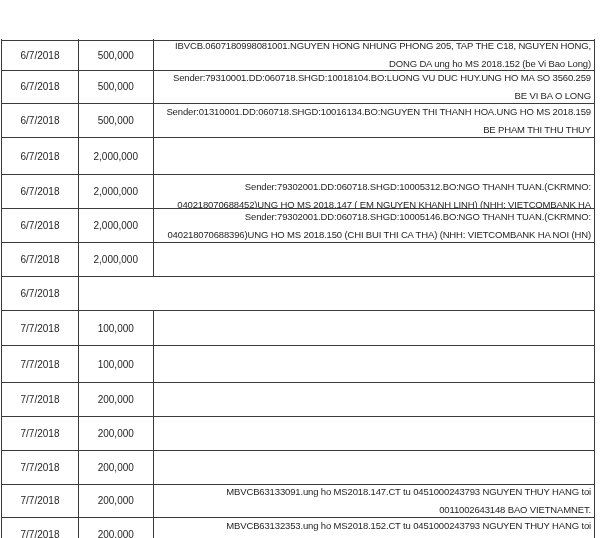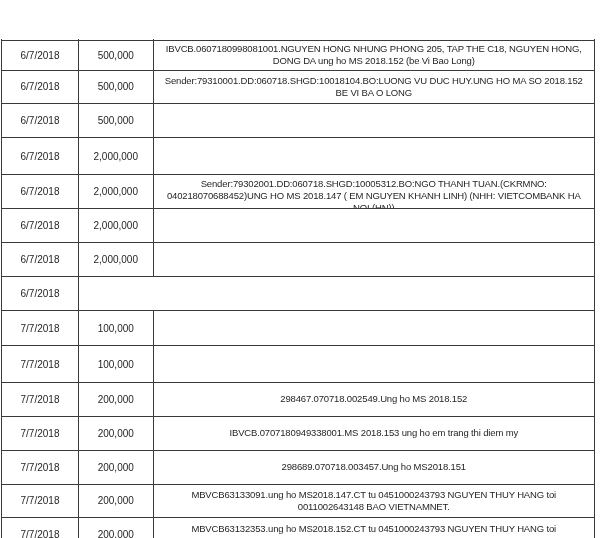--- a/index.html
+++ b/index.html
@@ -50,22 +50,23 @@
     font-size:10px;
   }
   .c-desc{
     flex:1 1 auto;
     font-size:9.5px;
     letter-spacing:-0.15px;
     padding:0 3px;
   }
   .desc{
     white-space:pre-line;
-    line-height:12px;
+    line-height:18px;
     width:100%;
+    text-align:right;
   }
   
   .cell.clipcell{align-items:flex-start;}
   .cell.clipcell .desc{margin-top:2.5px;}
 </style>
 </head>
 <body>
 
 <div class="table">
   <div class="row sliver-top">
@@ -87,30 +88,34 @@
     </div>
   </div>
     <div class="row data-row">
     <div class="cell c-date">
       <span class="txt">6/7/2018</span>
     </div>
     <div class="cell c-amt">
       <span class="txt">500,000</span>
     </div>
     <div class="cell c-desc">
-      <span class="desc txt">Sender:79310001.DD:060718.SHGD:10018104.BO:LUONG VU DUC HUY.UNG HO MA SO 2018.152
+      <span class="desc txt">Sender:79310001.DD:060718.SHGD:10018104.BO:LUONG VU DUC HUY.UNG HO MA SO 3560.259
 BE VI BA O LONG</span>
     </div>
   </div>
     <div class="row data-row">
     <div class="cell c-date">
       <span class="txt">6/7/2018</span>
     </div>
     <div class="cell c-amt">
       <span class="txt">500,000</span>
+    </div>
+    <div class="cell c-desc">
+      <span class="desc txt">Sender:01310001.DD:060718.SHGD:10016134.BO:NGUYEN THI THANH HOA.UNG HO MS 2018.159
+BE PHAM THI THU THUY</span>
     </div>
   </div>
     <div class="row data-row">
     <div class="cell c-date">
       <span class="txt">6/7/2018</span>
     </div>
     <div class="cell c-amt">
       <span class="txt">2,000,000</span>
     </div>
   </div>
@@ -127,20 +132,24 @@
 NOI (HN))</span>
     </div>
   </div>
     <div class="row data-row">
     <div class="cell c-date">
       <span class="txt">6/7/2018</span>
     </div>
     <div class="cell c-amt">
       <span class="txt">2,000,000</span>
     </div>
+    <div class="cell c-desc">
+      <span class="desc txt">Sender:79302001.DD:060718.SHGD:10005146.BO:NGO THANH TUAN.(CKRMNO:
+040218070688396)UNG HO MS 2018.150 (CHI BUI THI CA THA) (NHH: VIETCOMBANK HA NOI (HN)</span>
+    </div>
   </div>
     <div class="row data-row">
     <div class="cell c-date">
       <span class="txt">6/7/2018</span>
     </div>
     <div class="cell c-amt">
       <span class="txt">2,000,000</span>
     </div>
   </div>
     <div class="row data-row">
@@ -164,44 +173,35 @@
       <span class="txt">100,000</span>
     </div>
   </div>
     <div class="row data-row">
     <div class="cell c-date">
       <span class="txt">7/7/2018</span>
     </div>
     <div class="cell c-amt">
       <span class="txt">200,000</span>
     </div>
-    <div class="cell c-desc">
-      <span class="desc txt">298467.070718.002549.Ung ho MS 2018.152</span>
-    </div>
-  </div>
-    <div class="row data-row">
-    <div class="cell c-date">
-      <span class="txt">7/7/2018</span>
-    </div>
-    <div class="cell c-amt">
-      <span class="txt">200,000</span>
-    </div>
-    <div class="cell c-desc">
-      <span class="desc txt">IBVCB.0707180949338001.MS 2018.153 ung ho em trang thi diem my</span>
-    </div>
-  </div>
-    <div class="row data-row">
-    <div class="cell c-date">
-      <span class="txt">7/7/2018</span>
-    </div>
-    <div class="cell c-amt">
-      <span class="txt">200,000</span>
-    </div>
-    <div class="cell c-desc">
-      <span class="desc txt">298689.070718.003457.Ung ho MS2018.151</span>
+  </div>
+    <div class="row data-row">
+    <div class="cell c-date">
+      <span class="txt">7/7/2018</span>
+    </div>
+    <div class="cell c-amt">
+      <span class="txt">200,000</span>
+    </div>
+  </div>
+    <div class="row data-row">
+    <div class="cell c-date">
+      <span class="txt">7/7/2018</span>
+    </div>
+    <div class="cell c-amt">
+      <span class="txt">200,000</span>
     </div>
   </div>
     <div class="row data-row">
     <div class="cell c-date">
       <span class="txt">7/7/2018</span>
     </div>
     <div class="cell c-amt">
       <span class="txt">200,000</span>
     </div>
     <div class="cell c-desc">

